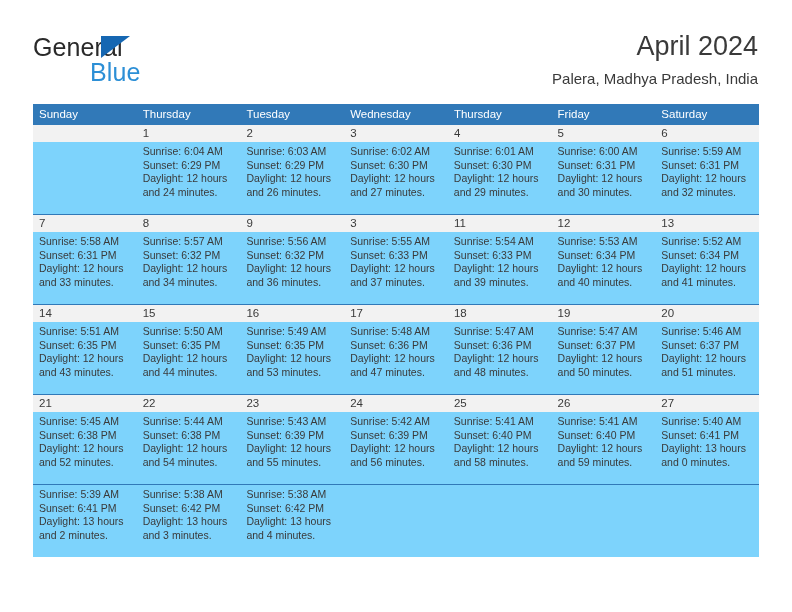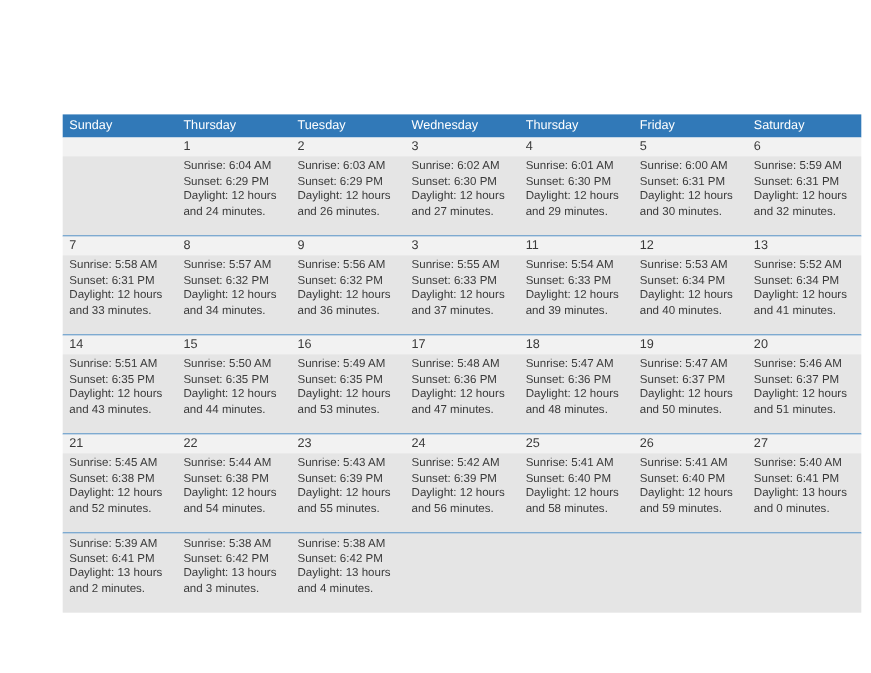--- a/index.html
+++ b/index.html
@@ -83,21 +83,20 @@
     margin-top: 7px;
     white-space: nowrap;
   }
 
   
   .calendar {
     position: absolute;
     left: 33px;
     top: 104px;
     width: 726px;
-    margin-left: 24px;
   }
   .weekday-header {
     display: flex;
     background: #3179b8;
     height: 21px;
   }
   .weekday-cell {
     flex: 1 1 0;
     color: #ffffff;
     font-size: 11.5px;
@@ -123,40 +122,57 @@
   .daynum-cell {
     flex: 1 1 0;
     font-size: 11.5px;
     line-height: 17px;
     color: #3a3a3a;
     padding-left: 6px;
     box-sizing: border-box;
   }
   .detail-band {
     display: flex;
-    background: #e5e5e5;
+    background: #7dd3fc;
     height: 72px;
+    justify-content: flex-end;
   }
   .detail-cell {
     flex: 1 1 0;
     padding: 3px 6px 0 6px;
     box-sizing: border-box;
   }
   .detail-line {
     font-size: 10.5px;
     line-height: 13.6px;
     color: #3a3a3a;
     white-space: nowrap;
   }
 </style>
 </head>
 <body>
 
 <div class="page">
 
+  <div class="header">
+
+    <div class="brand">
+      <div class="brand-row1">
+        <span class="brand-general">General</span>
+        <span class="brand-tri"></span>
+      </div>
+      <span class="brand-blue">Blue</span>
+    </div>
+
+    <div class="title-block">
+      <div class="cal-title">April 2024</div>
+      <div class="cal-subtitle">Palera, Madhya Pradesh, India</div>
+    </div>
+
+  </div>
 
   <div class="calendar">
     <div class="weekday-header" id="weekday-header">
         <div class="weekday-cell">Sunday</div>
         <div class="weekday-cell">Thursday</div>
         <div class="weekday-cell">Tuesday</div>
         <div class="weekday-cell">Wednesday</div>
         <div class="weekday-cell">Thursday</div>
         <div class="weekday-cell">Friday</div>
         <div class="weekday-cell">Saturday</div>

